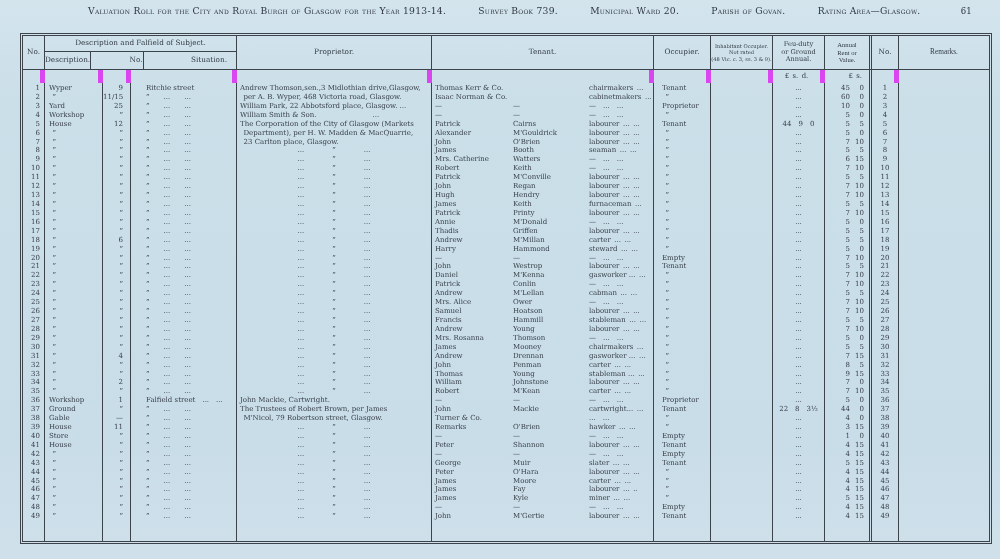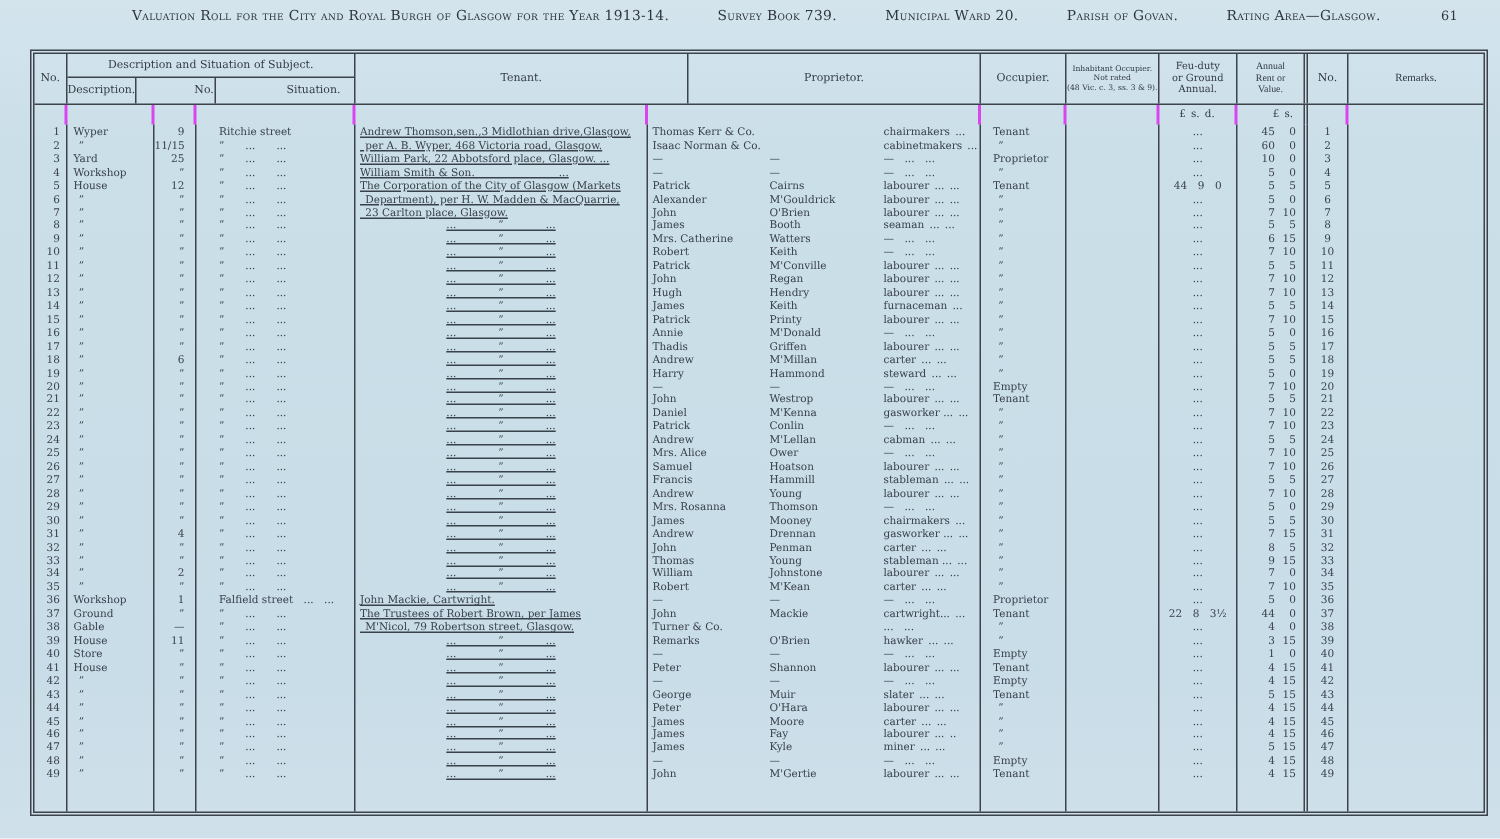--- a/index.html
+++ b/index.html
@@ -38,38 +38,38 @@
   .hcell.dbl{border-left:3px double #3c434b;}
   .h-inhab{font-size:5.1px;line-height:1.25;}
   .h-feu,.h-rent{font-size:6.6px;line-height:1.15;}
   .gtop{height:16px;width:100%;display:flex;align-items:center;justify-content:center;
         border-bottom:1px solid #3c434b;box-sizing:border-box;}
   .gbot{flex:1;display:flex;width:100%;gap:38px;}
   .gsub{display:flex;align-items:center;justify-content:center;border-right:1px solid #3c434b;box-sizing:border-box;}
   .gsub.last{border-right:none;}
   
   .crow{display:flex;height:13px;flex:none;font-size:6.9px;box-sizing:border-box;}
-  .ccell{border-right:2px solid #d946ef;box-sizing:border-box;flex:none;}
+  .ccell{border-right:5px solid #d946ef;box-sizing:border-box;flex:none;}
   .ccell.nbr{border-right:none;}
   .ccell.dbl{border-left:3px double #3c434b;}
   .ccell.last{border-right:none;}
   .c-feu{text-align:center;padding-top:2px;}
   .c-rent{text-align:right;padding-right:7px;padding-top:2px;box-sizing:border-box;}
   
   #tbody{flex:1;display:flex;}
   .bcol{border-right:1px solid #3c434b;box-sizing:border-box;font-size:7px;flex:none;padding-top:1px;}
   .bcol.nbr{border-right:none;}
   .bcol.dbl{border-left:3px double #3c434b;}
   .bcol.last{border-right:none;}
   .cell{height:8.93px;line-height:8.9px;white-space:nowrap;overflow:visible;box-sizing:border-box;color:#39414b;}
   .col-no1 .cell{text-align:right;padding-right:4px;}
   .col-desc .cell{padding-left:4px;}
   .col-num .cell{text-align:right;padding-right:7px;}
   .col-sit .cell{padding-left:15px;}
-  .col-prop .cell{padding-left:3px;text-decoration:underline;}
+  .col-prop .cell{padding-left:3px;}
   .col-prop .cell.dit{text-align:center;padding-left:0;}
   .col-tenant .cell{display:flex;padding-left:3px;}
   .t-t1{width:78px;flex:none;}
   .t-t2{width:76px;flex:none;}
   .t-t3{flex:1;}
   .col-occupier .cell{padding-left:8px;}
   .col-feu .cell{text-align:center;}
   .col-rent .cell{display:flex;justify-content:flex-end;padding-right:5px;}
   .r-rl{width:18px;text-align:right;flex:none;}
   .r-rs{width:14px;text-align:right;flex:none;}
@@ -85,29 +85,29 @@
   <span>Parish of Govan.</span>
   <span>Rating Area—Glasgow.</span>
   <span class="pageno">61</span>
 </div>
 
 <div class="vtable">
 
   <div class="hrow">
     <div class="hcell w-no1">No.</div>
     <div class="hcell w-group" style="padding:0">
-      <div class="gtop">Description and Situation of Subject.</div>
+      <div class="gtop">Description and Falfield of Subject.</div>
       <div class="gbot">
         <div class="gsub w-desc">Description.</div>
         <div class="gsub w-num">No.</div>
         <div class="gsub w-sit last">Situation.</div>
       </div>
     </div>
+    <div class="hcell w-prop">Proprietor.</div>
     <div class="hcell w-ten">Tenant.</div>
-    <div class="hcell w-prop">Proprietor.</div>
     <div class="hcell w-occ">Occupier.</div>
     <div class="hcell w-inhab h-inhab">
       <span>Inhabitant Occupier.</span>
       <span>Not rated</span>
       <span>(48 Vic. c. 3, ss. 3 &amp; 9).</span>
     </div>
     <div class="hcell w-feu h-feu">
       <span>Feu-duty</span>
       <span>or Ground</span>
       <span>Annual.</span>

